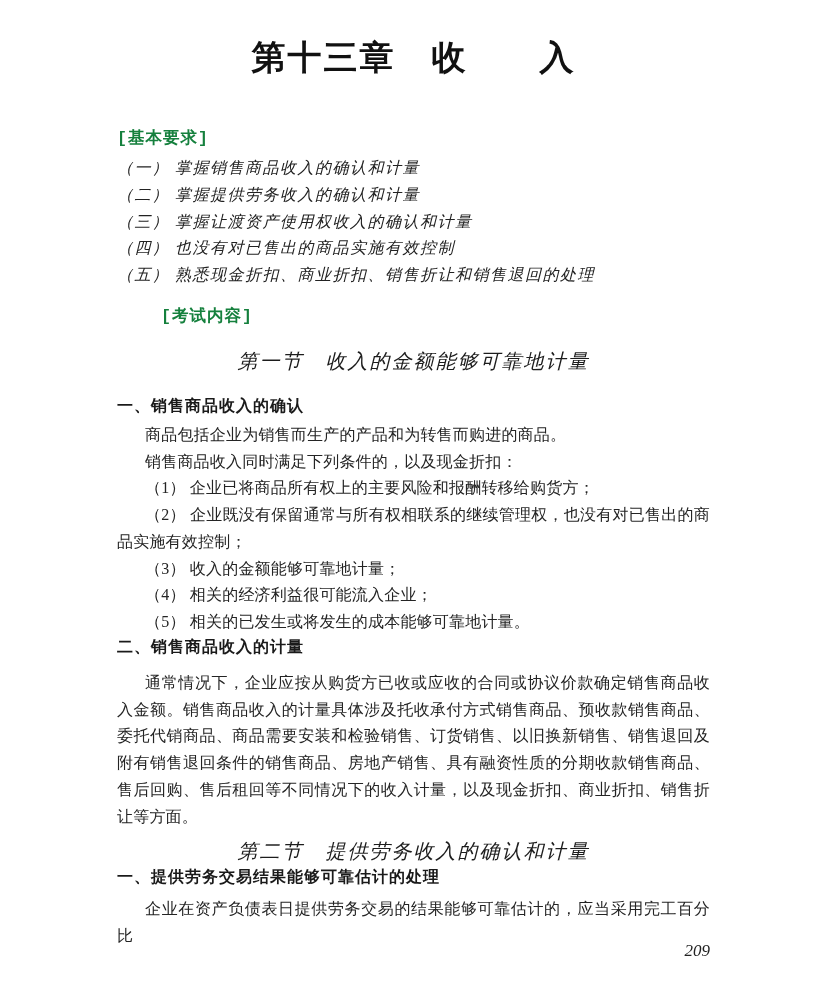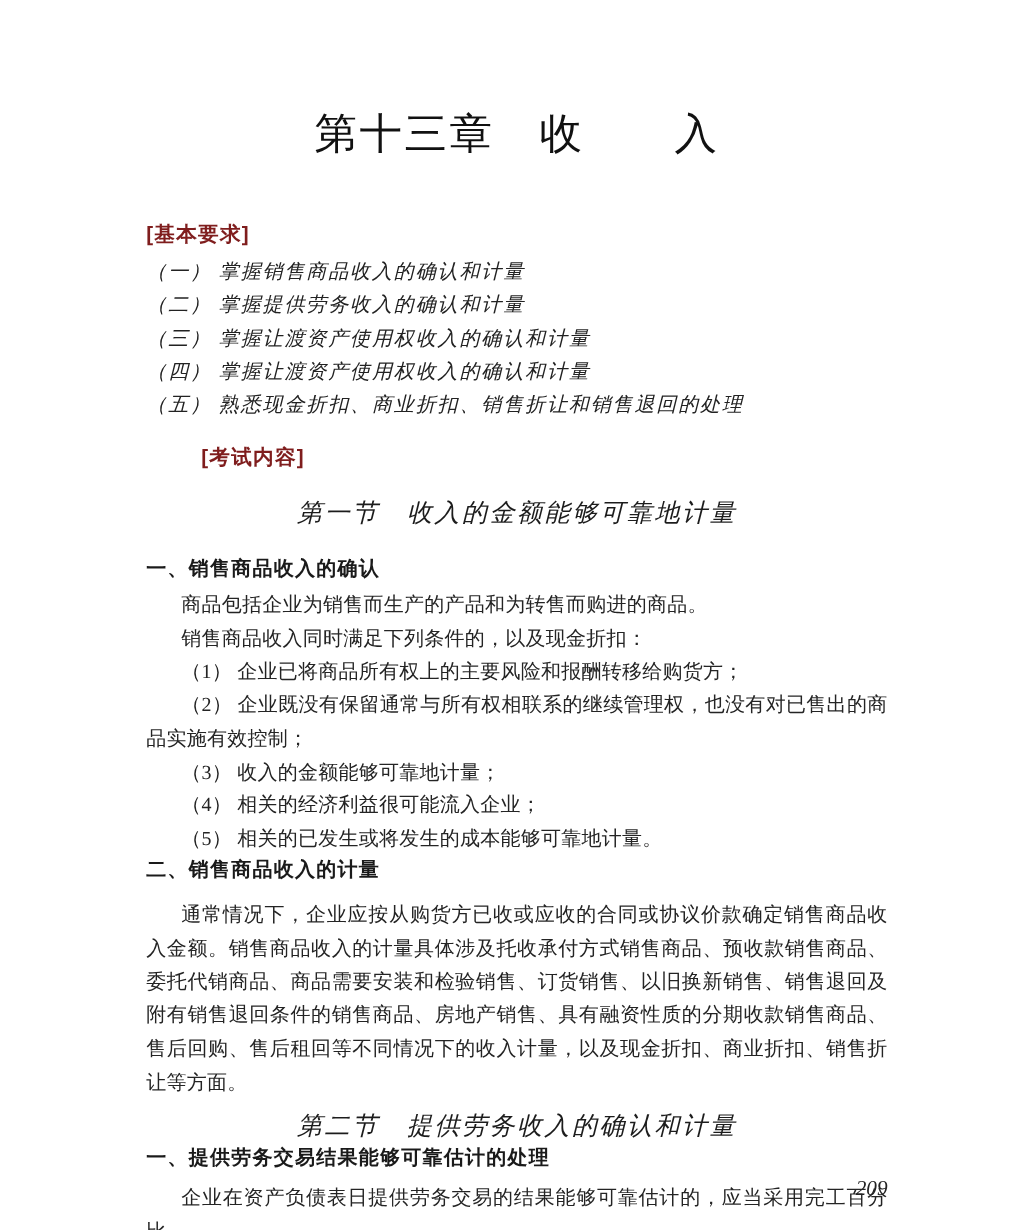--- a/index.html
+++ b/index.html
@@ -14,37 +14,37 @@
     background: #ffffff;
     overflow: hidden;
     color: #1f1f1f;
     font-family: "Liberation Serif", "DejaVu Serif", serif;
   }
   .content {
     margin-left: 117px;
     margin-right: 113px; 
   }
   .chapter-title {
-    margin: 10px;
-    padding-top: 76px;
+    margin: 0;
+    padding-top: 36px;
     height: 44px;
     line-height: 44px;
     text-align: center;
     font-size: 34px;
-    font-weight: normal;
+    font-weight: bold;
     letter-spacing: 2px;
     color: #111;
     font-family: "Liberation Serif", "DejaVu Serif", serif;
   }
   .bracket-head {
-    font-family: Liberation Sans, sans-serif;
+    font-family: Liberation Mono, monospace;
     font-weight: bold;
     font-size: 16.5px;
     line-height: 23px;
-    color: #7f1d1d;
+    color: #15803d;
     letter-spacing: 1px;
   }
   .bracket-head.first { margin-top: 47px; }
   .bracket-head.second { margin-top: 16px; padding-left: 44px; }
   .req-list {
     margin: 5px 0 0 0;
     padding: 0;
     list-style: none;
   }
   .req-list li {
@@ -108,21 +108,21 @@
   <div class="content">
 
     <h1 class="chapter-title">第十三章　收　　入</h1>
 
     <div class="bracket-head first">[基本要求]</div>
 
     <ul class="req-list">
       <li>（一） 掌握销售商品收入的确认和计量</li>
       <li>（二） 掌握提供劳务收入的确认和计量</li>
       <li>（三） 掌握让渡资产使用权收入的确认和计量</li>
-      <li>（四） 掌握让渡资产使用权收入的确认和计量</li>
+      <li>（四） 也没有对已售出的商品实施有效控制</li>
       <li>（五） 熟悉现金折扣、商业折扣、销售折让和销售退回的处理</li>
     </ul>
 
     <div class="bracket-head second">[考试内容]</div>
 
     <h2 class="section-title s1">第一节　收入的金额能够可靠地计量</h2>
 
     <h3 class="subhead s1-sub1">一、销售商品收入的确认</h3>
 
     <div class="bodytext">

